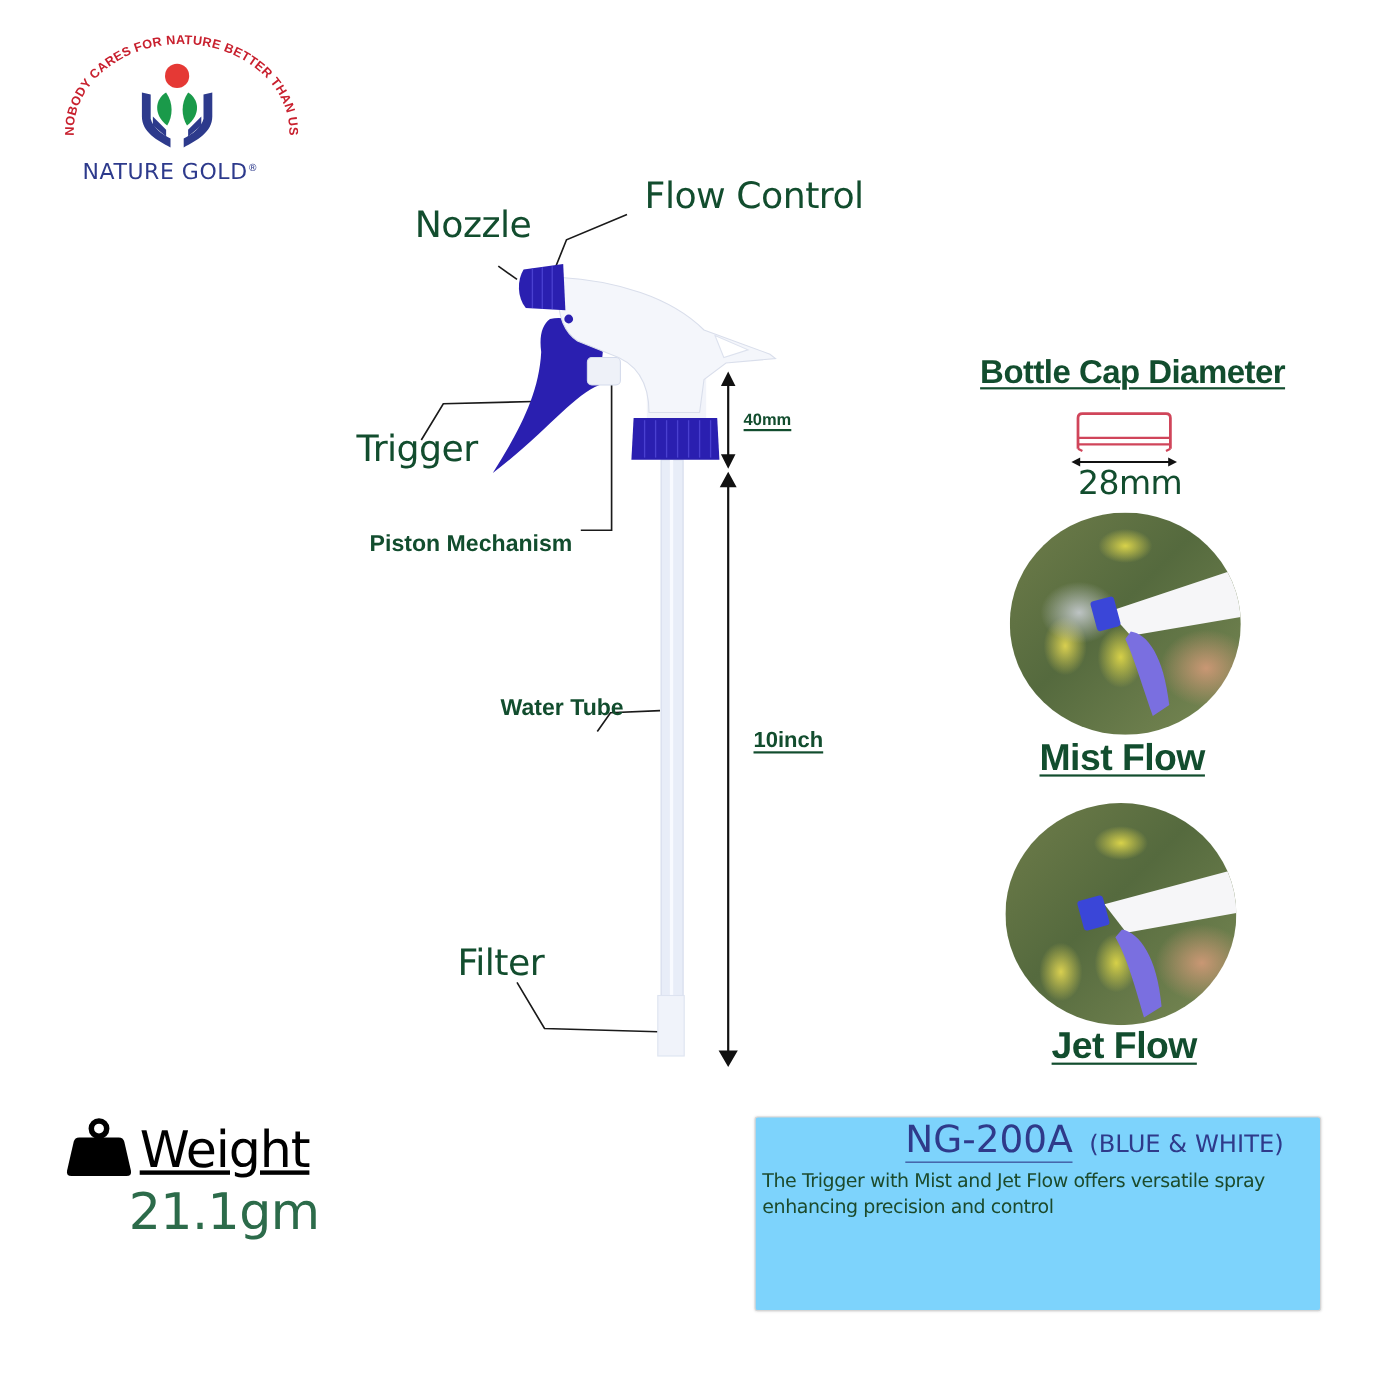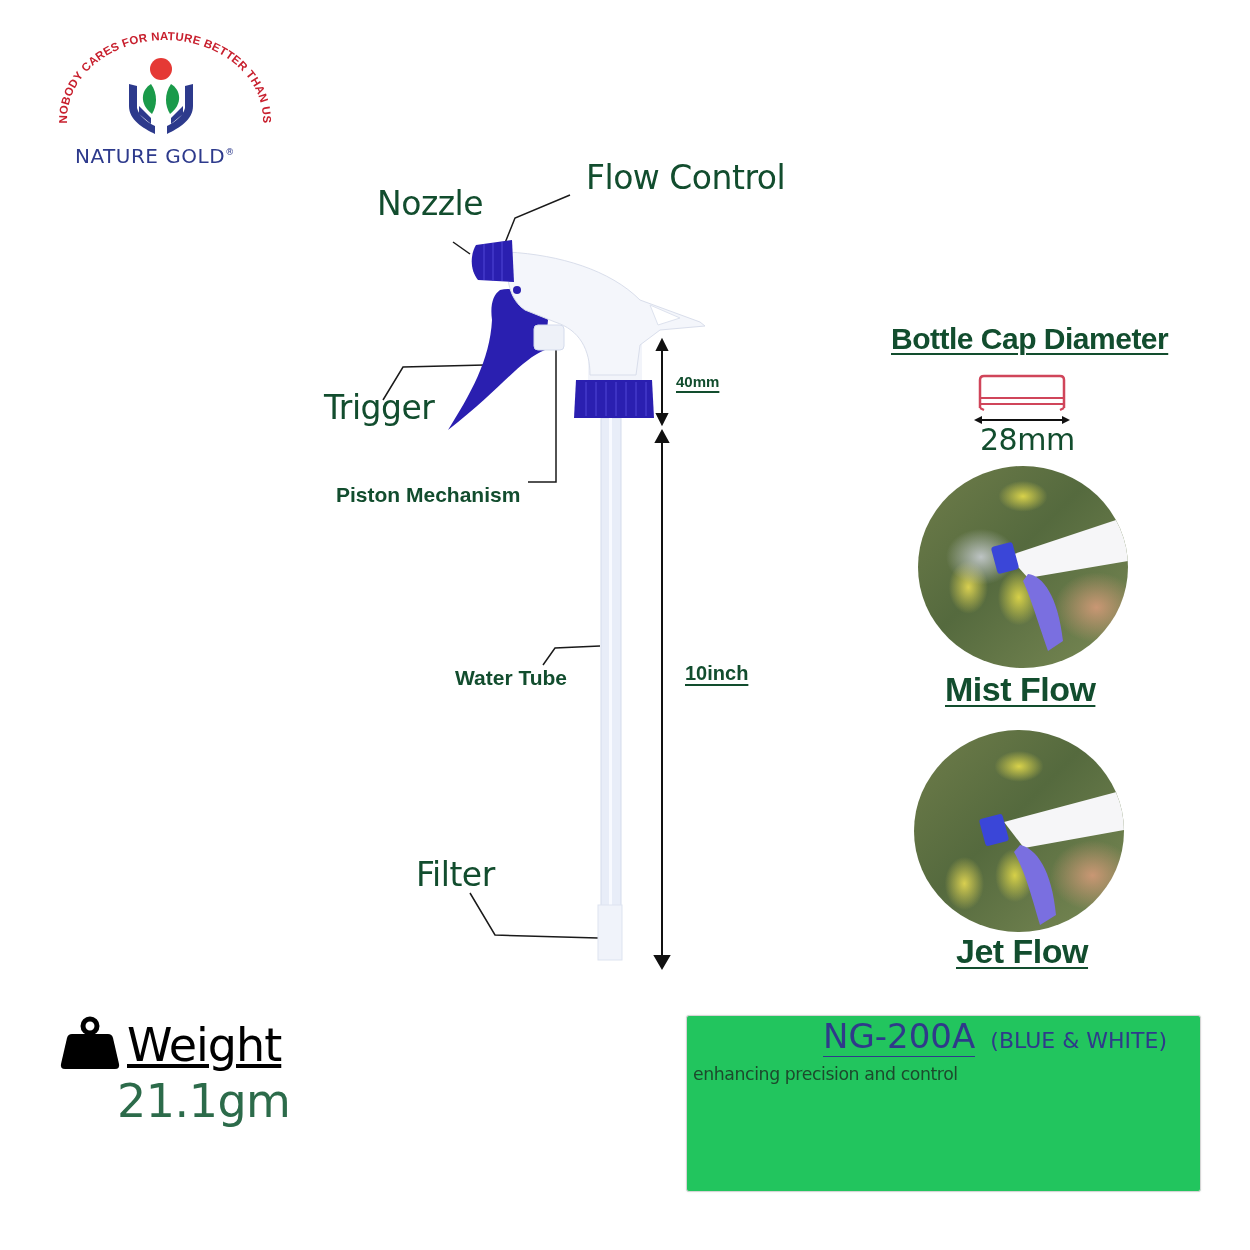--- a/index.html
+++ b/index.html
@@ -4,21 +4,21 @@
 <style>
   * { margin:0; padding:0; box-sizing:border-box; }
   html, body { width:1250px; height:1250px; background:#ffffff; overflow:hidden; }
   body { position:relative; font-family:"DejaVu Sans", sans-serif; color:#0f4a2c; }
   .abs { position:absolute; }
   .label-lg { font-family:"DejaVu Sans", sans-serif; font-size:33px; color:#124d2e; letter-spacing:-0.5px; }
   .label-bold { font-family:"Liberation Sans", sans-serif; font-weight:bold; font-size:21px; color:#124d2e; }
   .underline { text-decoration:underline; text-underline-offset:4px; text-decoration-thickness:2px; }
   svg.full { position:absolute; left:0; top:0; }
   .logo-text { font-family:"DejaVu Sans", sans-serif; font-size:20px; color:#2d3a8c; letter-spacing:0.5px; }
-  .desc-box { border:1px solid #d5d5d5; border-radius:3px; box-shadow:0 0 2px rgba(0,0,0,0.1); background:#22c55e; }
+  .desc-box { border:1px solid #d5d5d5; border-radius:3px; box-shadow:0 0 2px rgba(0,0,0,0.1); background:#7dd3fc; }
   .desc-text { font-family:"DejaVu Sans", sans-serif; font-size:17.3px; line-height:24px; color:#1c4a2c; letter-spacing:-0.4px; }
   .model { font-family:"DejaVu Sans", sans-serif; font-size:34px; color:#2f3a8a; }
   .variant { font-family:"DejaVu Sans", sans-serif; font-size:22px; color:#2f3a8a; }
   .circle { border-radius:50%; overflow:hidden; }
 </style>
 </head>
 <body>
 
 <div class="abs" style="left:55px; top:28px; width:220px; height:145px;">
   <svg width="220" height="145" viewBox="0 0 220 145">
@@ -91,21 +91,21 @@
     <line x1="662" y1="438" x2="662" y2="958"></line>
     <polygon points="656,442 668,442 662,431"></polygon>
     <polygon points="655,956 669,956 662,968"></polygon>
   </g>
 </svg>
 
 <div class="abs label-lg" style="left:586px; top:158px;">Flow Control</div>
 <div class="abs label-lg" style="left:377px; top:184px;">Nozzle</div>
 <div class="abs label-lg" style="left:324px; top:388px;">Trigger</div>
 <div class="abs label-bold" style="left:336px; top:463px;margin-top:20px;">Piston Mechanism</div>
-<div class="abs label-bold" style="left:455px; top:666px;">Water Tube</div>
+<div class="abs label-bold" style="left:455px; top:632px;">Water Tube</div>
 <div class="abs label-lg" style="left:416px; top:855px;">Filter</div>
 
 <div class="abs label-bold underline" style="left:676px; top:373px; font-size:15px;">40mm</div>
 <div class="abs label-bold underline" style="left:685px; top:662px; font-size:20px;">10inch</div>
 
 <div class="abs label-bold underline" style="left:891px; top:322px; font-size:30px; letter-spacing:-0.5px;">Bottle Cap Diameter</div>
 <svg class="abs" style="left:972px; top:372px;" width="100" height="56" viewBox="0 0 100 56">
   <path d="M8 36 L8 8 Q8 4 12 4 L88 4 Q92 4 92 8 L92 36" fill="none" stroke="#d0455a" stroke-width="2.5"></path>
   <line x1="8" y1="26" x2="92" y2="26" stroke="#d0455a" stroke-width="2"></line>
   <line x1="8" y1="32" x2="92" y2="32" stroke="#d0455a" stroke-width="2"></line>
@@ -153,15 +153,16 @@
 </svg>
 <div class="abs" style="left:127px; top:1018px; font-family:'DejaVu Sans', sans-serif; font-size:46px; color:#000; letter-spacing:-1px;text-decoration:underline;">Weight</div>
 <div class="abs" style="left:117px; top:1074px; font-family:'DejaVu Sans', sans-serif; font-size:46px; color:#2c6b4a; letter-spacing:-0.5px;">21.1gm</div>
 
 <div class="abs desc-box" style="left:686px; top:1015px; width:515px; height:177px;">
   <div class="abs" style="left:136px; top:0px; white-space:nowrap;">
     <span class="model" style="border-bottom:1.5px solid #2f3a8a; padding-bottom:0px;">NG-200A</span>
     <span class="variant" style="margin-left:10px;">(BLUE &amp; WHITE)</span>
   </div>
   <div class="abs desc-text" style="left:6px; top:46px; width:505px;">
+    <div>The Trigger  with Mist and Jet Flow offers versatile spray</div>
     <div>enhancing precision and control</div>
   </div>
 </div>
 
 </body></html>

